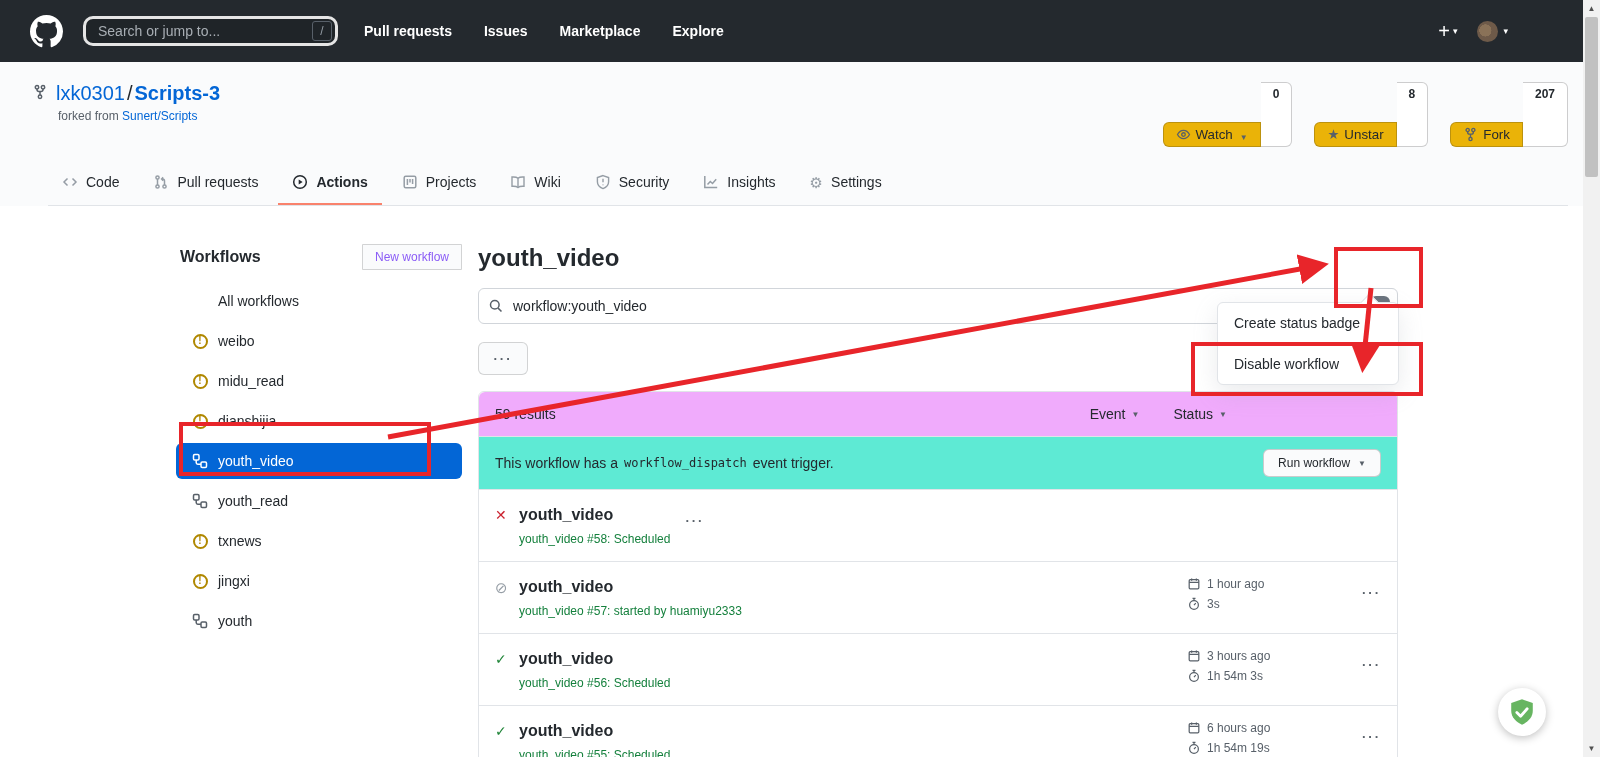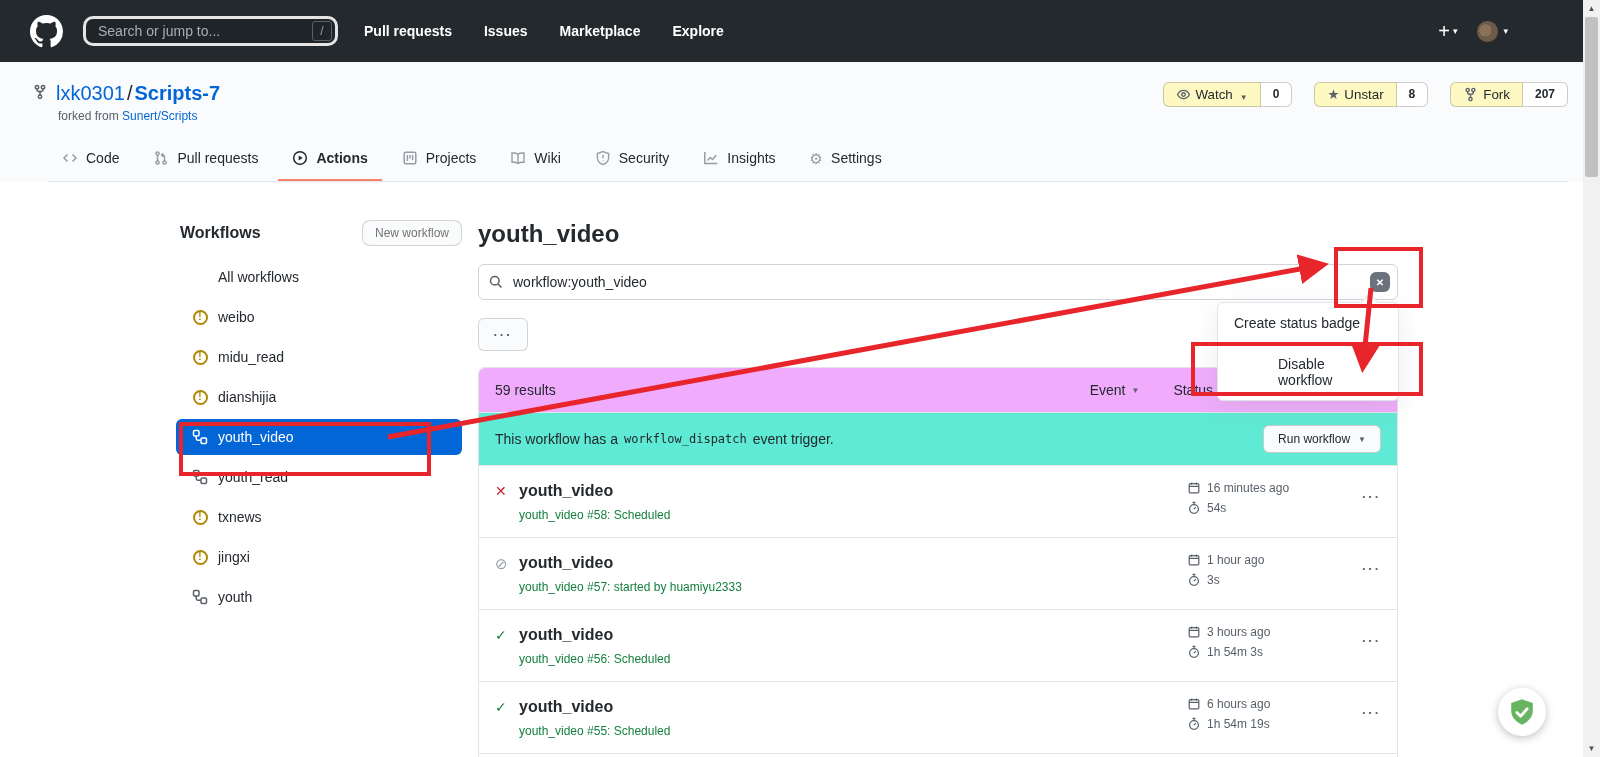--- a/index.html
+++ b/index.html
@@ -30,44 +30,44 @@
   .repo-title-row { display:flex; align-items:flex-start; }
   .repo-title { font-size:20px; display:flex; align-items:center; gap:8px; }
   .repo-title .fork-glyph { color:#586069; }
   .repo-title a { color:#0366d6; text-decoration:none; cursor:pointer; }
   .repo-title .sep { color:#24292e; margin:0 2px; }
   .repo-title .repo-name { font-weight:bold; }
   .forked-line { font-size:12px; color:#586069; margin:4px 0 0 26px; }
   .forked-line a { color:#0366d6; text-decoration:none; cursor:pointer; }
   .social-btns { margin-left:auto; display:flex; gap:22px; }
   .social-group { display:flex; font-size:12px; font-weight:600; }
-  .social-main { display:flex; align-items:flex-end; gap:5px; background:#fef9c3; border:1px solid rgba(27,31,35,0.22);
-    border-radius:6px 0 0 6px; padding:4px 12px; cursor:pointer; color:#24292e; }
+  .social-main { display:flex; align-items:flex-end; gap:5px; background:#eab308; border:1px solid rgba(27,31,35,0.22);
+    border-radius:6px 0 0 6px; padding:4px 12px; cursor:pointer; color:#24292e;margin-top:40px; }
   .social-count { background:#fff; border:1px solid rgba(27,31,35,0.22); border-left:none;
     border-radius:0 6px 6px 0; padding:4px 12px; cursor:pointer; color:#24292e; }
   .social-main .icn { color:#586069; display:flex; }
   .caret-s { font-size:8px; color:#586069; margin-left:2px; }
 
   
   .tab-nav { display:flex; margin-top:14px; margin-left:16px; border-bottom:1px solid #e1e4e8;align-items:center; }
   .tab { display:flex; align-items:center; gap:8px; font-size:14px; color:#24292e; padding:13px 14px;
     border-bottom:2px solid transparent; cursor:pointer; white-space:nowrap; margin-right:6px; }
   .tab .ticon { color:#959da5; display:flex; font-size:15px; line-height:1; }
   .tab.active { font-weight:600; border-bottom-color:#f9826c; }
   .tab.active .ticon { color:#24292e; }
 
   
   .container { margin-left:176px; width:1222px; display:flex; gap:16px; padding-top:38px; }
 
   
   .sidebar { width:286px; flex:0 0 auto; }
   .sidebar-head { display:flex; align-items:center; justify-content:space-between; padding-left:4px; }
   .sidebar-head h3 { font-size:16px; }
-  .btn-new-workflow { font-size:12px; font-weight:500; color:#737373; background:#fafbfc;
-    border:1px solid rgba(27,31,35,0.18); border-radius:8px; padding:5px 12px; cursor:pointer; }
+  .btn-new-workflow { font-size:12px; font-weight:500; color:#8b5cf6; background:#fafbfc;
+    border:1px solid rgba(27,31,35,0.18); border-radius:1px; padding:5px 12px; cursor:pointer; }
   .wf-list { list-style:none; margin-top:13px; }
   .wf-item { height:36px; margin-bottom:4px; border-radius:6px; display:flex; align-items:center; gap:10px;
     padding:0 16px; font-size:14px; color:#24292e; cursor:pointer; }
   .wf-item.selected { background:#0366d6; color:#fff; }
   .wf-item.selected .wf-icn { color:#fff; }
   .wf-icn { width:16px; height:16px; flex:0 0 auto; display:flex; align-items:center; justify-content:center; color:#586069; }
   .warn-circle { width:15px; height:15px; border:2px solid #b08800; border-radius:50%; color:#b08800;
     font-size:10px; font-weight:bold; display:flex; align-items:center; justify-content:center; line-height:1; }
   .wf-spacer { width:16px; }
 
@@ -113,21 +113,21 @@
   .meta-line svg { flex:0 0 auto; }
   .row-kebab { width:34px; flex:0 0 auto; color:#586069; font-weight:bold; letter-spacing:2px; text-align:right;
     cursor:pointer; margin-top:8px; font-size:13px; }
 
   
   .dropdown { position:absolute; left:1217px; top:302px; width:182px; background:#fff;
     border:1px solid #e1e4e8; border-radius:6px; box-shadow:0 8px 24px rgba(149,157,165,0.2); z-index:30; }
   .dropdown::before { content:""; position:absolute; top:-7px; right:22px; width:12px; height:12px; background:#fff;
     border-left:1px solid #e1e4e8; border-top:1px solid #e1e4e8; transform:rotate(45deg); }
   .dd-item { font-size:14px; padding:12px 16px; cursor:pointer; }
-  .dd-item + .dd-item { border-top:1px solid #e1e4e8;margin-left:44px; }
+  .dd-item + .dd-item { border-top:1px solid #e1e4e8; }
 
   
   .annotations { position:absolute; inset:0; width:1600px; height:757px; z-index:40; pointer-events:none; }
 
   
   .scrollbar { position:absolute; right:0; top:0; width:17px; height:757px; background:#f1f1f1; z-index:50; }
   .sb-arrow { height:17px; display:flex; align-items:center; justify-content:center; font-size:8px; color:#505050; }
   .sb-arrow.down { position:absolute; bottom:0; left:0; right:0; }
   .sb-thumb { position:absolute; top:17px; left:2px; width:13px; height:160px; background:#c1c1c1; border-radius:2px; }
 
@@ -167,21 +167,21 @@
     <div>
       <div class="repo-title">
         <span class="fork-glyph">
           <svg width="16" height="16" viewBox="0 0 16 16" fill="none" stroke="currentColor" stroke-width="1.5">
             <circle cx="5" cy="3.2" r="1.7"></circle>
               <circle cx="11" cy="3.2" r="1.7"></circle>
               <circle cx="8" cy="12.8" r="1.7"></circle>
             <path d="M5 5v.6c0 1.2.8 2 2 2h2c1.2 0 2-.8 2-2V5M8 7.8V11"></path>
           </svg>
         </span>
-        <span><a>lxk0301</a><span class="sep">/</span><a class="repo-name">Scripts-7</a></span>
+        <span><a>lxk0301</a><span class="sep">/</span><a class="repo-name">Scripts-3</a></span>
       </div>
       <div class="forked-line">
         <span>forked from</span>
         <a>Sunert/Scripts</a>
       </div>
     </div>
     <div class="social-btns">
       <div class="social-group">
         <button class="social-main">
           <span class="icn">
@@ -406,36 +406,20 @@
           <span>Run workflow</span>
             <span class="caret-s">▼</span>
         </button>
       </div>
 
       <div class="run-row">
         <span class="st-icn st-failed">✕</span>
         <div class="run-texts">
           <div class="run-title">youth_video</div>
           <div class="run-sub">youth_video #58: Scheduled</div>
-        </div>
-        <div class="run-meta">
-          <span class="meta-line">
-              <svg width="14" height="14" viewBox="0 0 16 16" fill="none" stroke="#586069" stroke-width="1.4">
-                <rect x="2.5" y="3" width="11" height="10.5" rx="1.2"></rect>
-                <path d="M2.5 6.2h11M5.3 1.6v2.6M10.7 1.6v2.6"></path>
-              </svg>
-              <span>16 minutes ago</span>
-            </span>
-          <span class="meta-line">
-              <svg width="14" height="14" viewBox="0 0 16 16" fill="none" stroke="#586069" stroke-width="1.4">
-                <circle cx="8" cy="9.2" r="5"></circle>
-                <path d="M8 9.2l2-2.2M6.3 1.6h3.4M8 1.6v2.6"></path>
-              </svg>
-              <span>54s</span>
-            </span>
         </div>
         <span class="row-kebab">···</span>
       </div>
 
       <div class="run-row">
         <span class="st-icn st-cancelled">⊘</span>
         <div class="run-texts">
           <div class="run-title">youth_video</div>
           <div class="run-sub">youth_video #57: started by huamiyu2333</div>
         </div>

